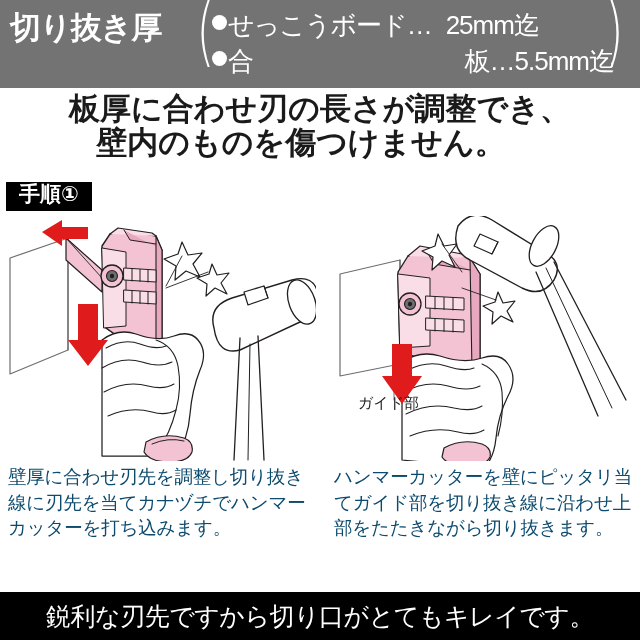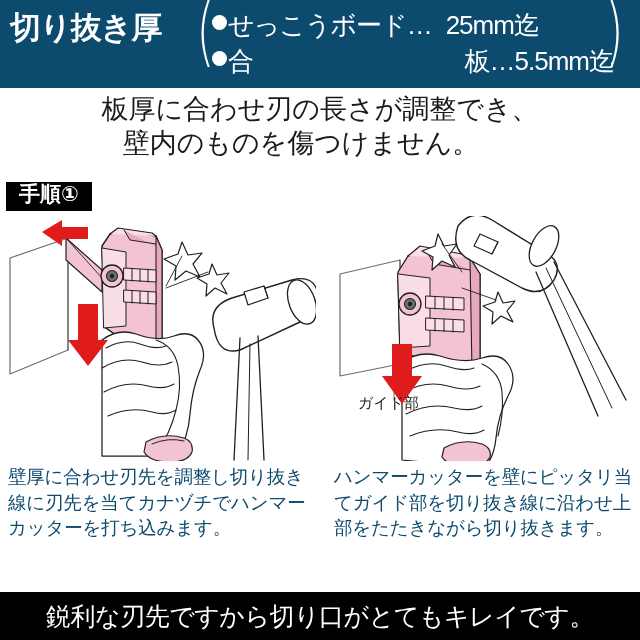--- a/index.html
+++ b/index.html
@@ -10,21 +10,21 @@
     font-family:"Liberation Sans","DejaVu Sans",sans-serif;
     overflow:hidden;
     position:relative;
     -webkit-font-smoothing:antialiased;
   }
   .page{position:relative;width:640px;height:640px;background:#fff;}
 
   
   .header{
     position:absolute;left:0;top:0;width:640px;height:88px;
-    background:#0c4a6e;color:#fff;overflow:hidden;
+    background:#737373;color:#fff;overflow:hidden;
   }
   .hdr-title{
     position:absolute;left:10px;top:12px;
     font-size:31px;font-weight:bold;letter-spacing:-1px;
     line-height:1;white-space:nowrap;
   }
   .paren{
     position:absolute;
     font-size:74px;line-height:1;font-weight:300;
     top:-6px;
@@ -48,21 +48,21 @@
   .r1-val{display:inline-block;vertical-align:top;margin-left:14px;}
   .r2-a{display:inline-block;vertical-align:top;}
   .r2-b{position:absolute;right:-2px;top:0;}
 
   
   .subtitle{
     position:absolute;left:0;top:92px;width:640px;
     text-align:center;color:#1a1a1a;
   }
   .subtitle div{
-    font-size:27px;line-height:34px;letter-spacing:0px;font-weight:400;
+    font-size:31px;line-height:34px;letter-spacing:0px;font-weight:700;
   }
   .sub-l1{padding-left:0;}
   .sub-l2{padding-right:38px;}
 
   
   .panel{position:absolute;top:182px;width:310px;height:400px;}
   .panel-left{left:6px;}
   .panel-right{left:330px;}
 
   .step-badge{

